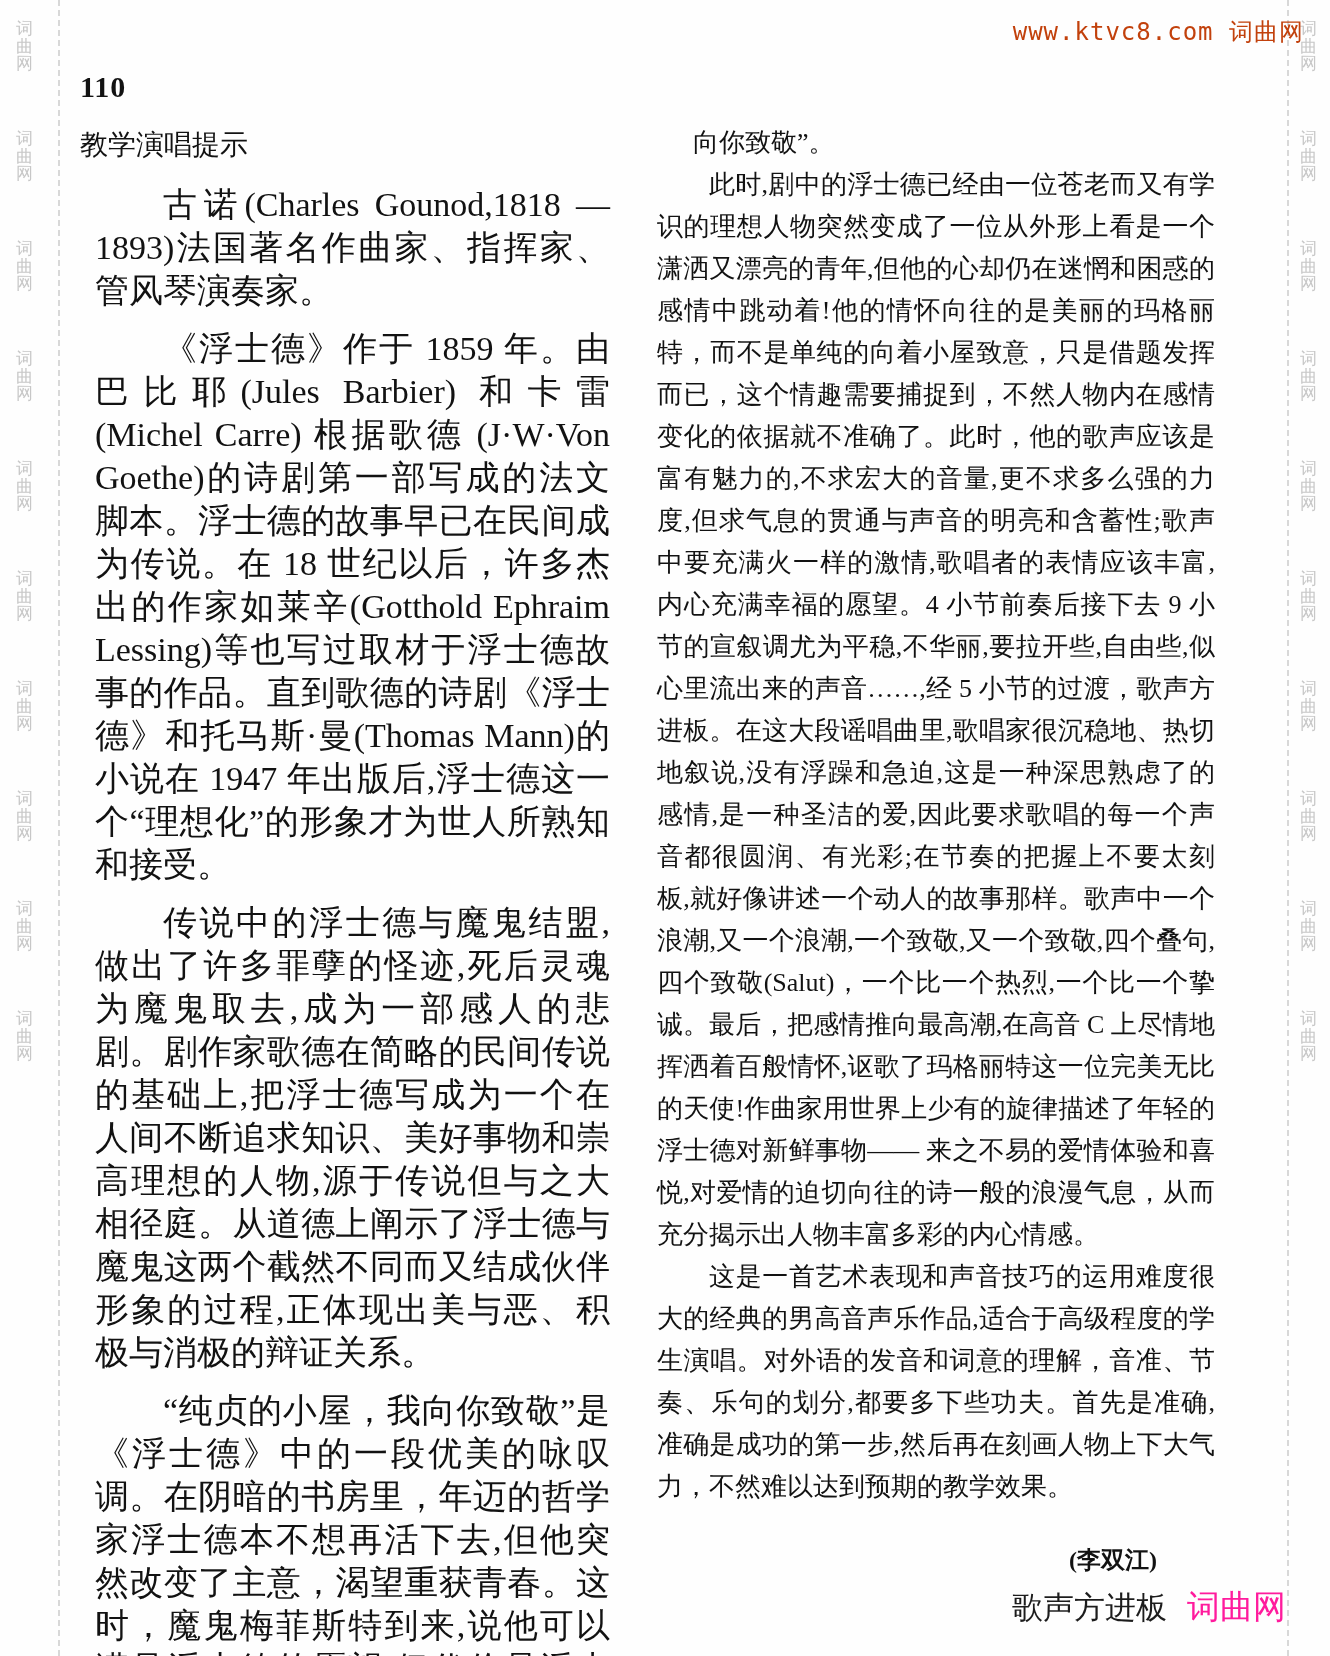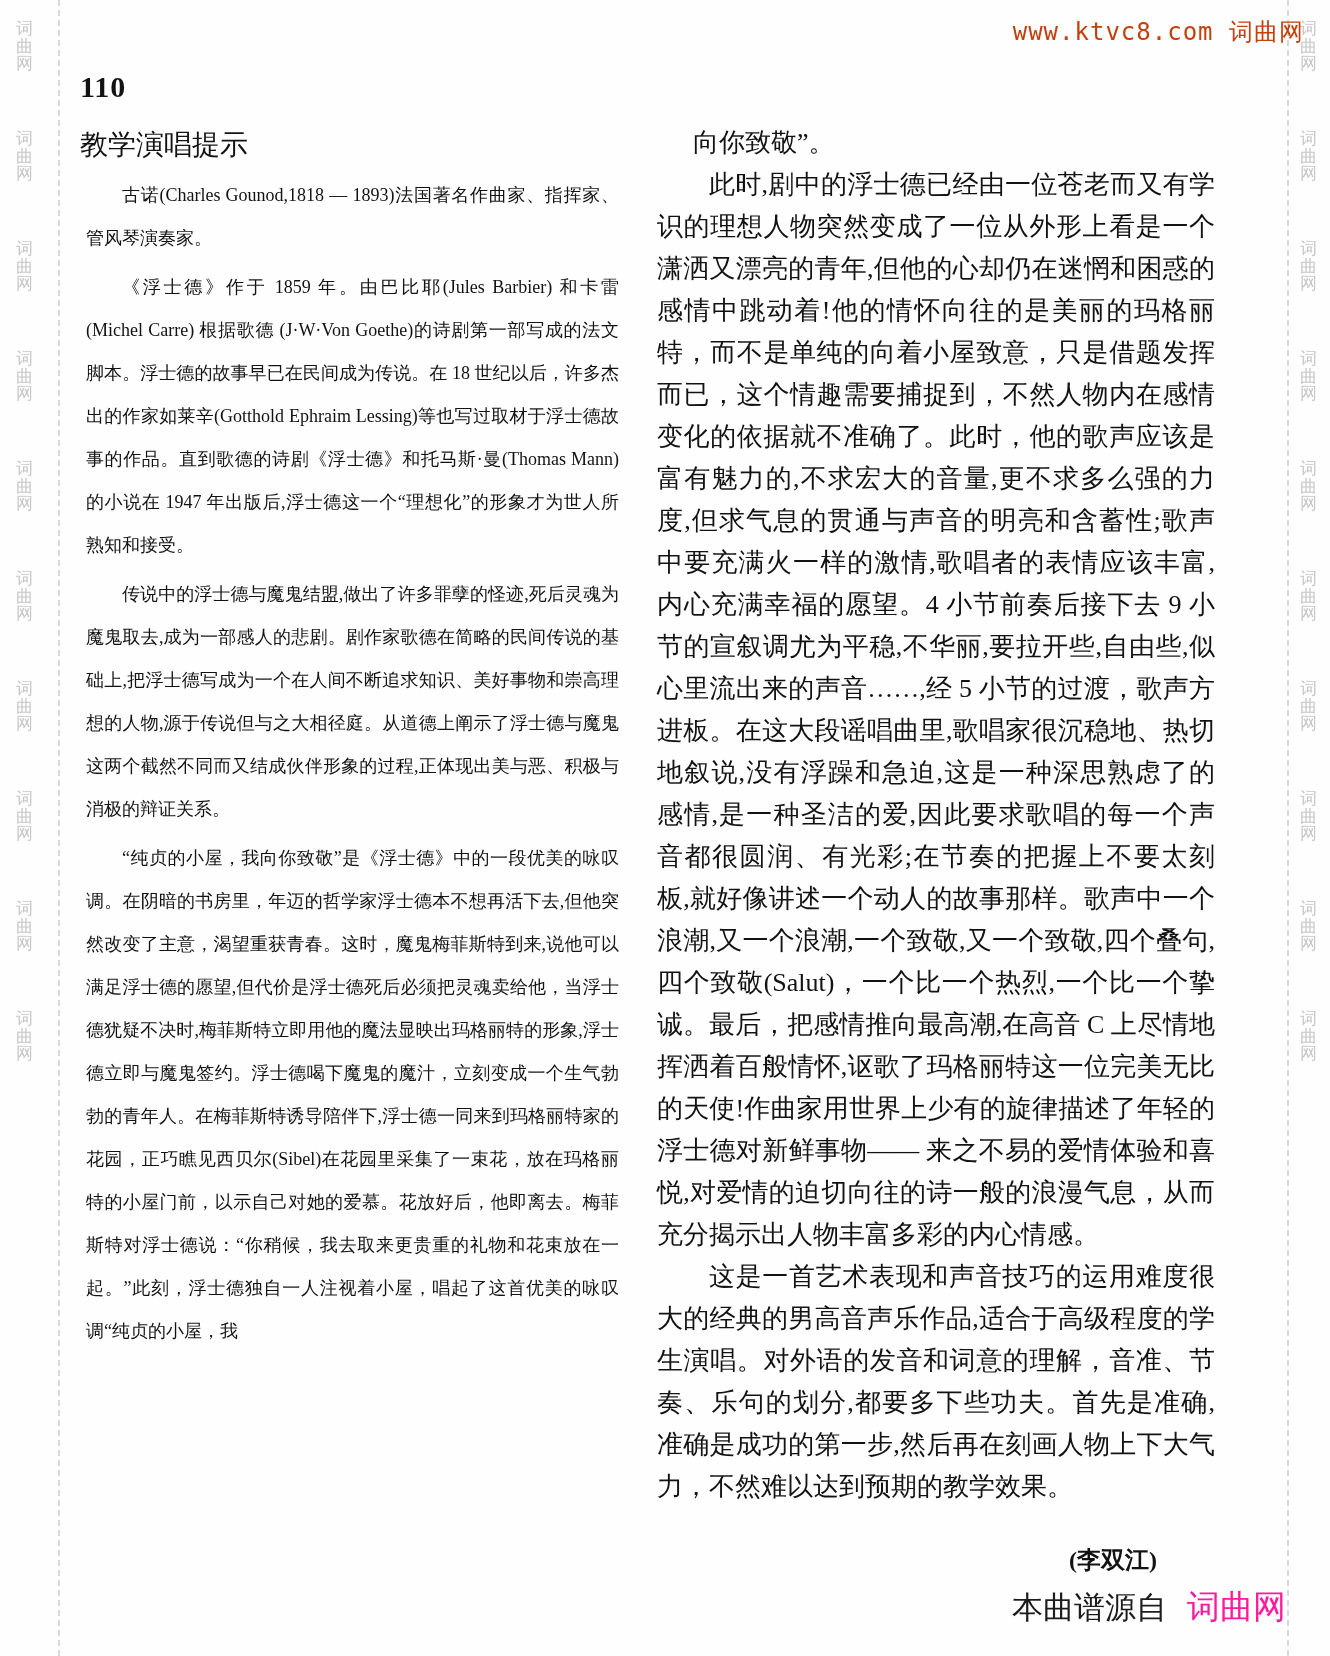--- a/index.html
+++ b/index.html
@@ -36,21 +36,21 @@
   }
   
   .col{position:absolute;top:122px;text-align:justify;}
   .col-left{left:80px;width:545px;}
   .col-right{left:657px;width:558px;}
   .section-title{
     font-family:"Liberation Sans","DejaVu Sans",sans-serif;
     font-weight:normal;font-size:28px;line-height:46px;
     text-align:left;margin:0 0 4px 0;
   }
-  .col-left p{margin:6px;font-size:18px;line-height:43px;text-indent:2em;}
+  .col-left p{margin:15px;font-size:34px;line-height:43px;text-indent:2em;}
   .col-right p{margin:0;font-size:26px;line-height:42px;text-indent:2em;}
   .col-right p.no-indent{text-indent:0;margin-left:36px;}
   .signature{
     margin-top:36px;text-align:right;padding-right:58px;
     font-size:24px;font-weight:bold;text-indent:0 !important;
   }
   
   .footer{
     position:absolute;right:44px;bottom:26px;
     font-family:"Liberation Sans","DejaVu Sans",sans-serif;
@@ -106,16 +106,16 @@
   </div>
 
   <div class="col col-right">
     <p class="no-indent">向你致敬”。</p>
     <p>此时,剧中的浮士德已经由一位苍老而又有学识的理想人物突然变成了一位从外形上看是一个潇洒又漂亮的青年,但他的心却仍在迷惘和困惑的感情中跳动着!他的情怀向往的是美丽的玛格丽特，而不是单纯的向着小屋致意，只是借题发挥而已，这个情趣需要捕捉到，不然人物内在感情变化的依据就不准确了。此时，他的歌声应该是富有魅力的,不求宏大的音量,更不求多么强的力度,但求气息的贯通与声音的明亮和含蓄性;歌声中要充满火一样的激情,歌唱者的表情应该丰富,内心充满幸福的愿望。4 小节前奏后接下去 9 小节的宣叙调尤为平稳,不华丽,要拉开些,自由些,似心里流出来的声音……,经 5 小节的过渡，歌声方进板。在这大段谣唱曲里,歌唱家很沉稳地、热切地叙说,没有浮躁和急迫,这是一种深思熟虑了的感情,是一种圣洁的爱,因此要求歌唱的每一个声音都很圆润、有光彩;在节奏的把握上不要太刻板,就好像讲述一个动人的故事那样。歌声中一个浪潮,又一个浪潮,一个致敬,又一个致敬,四个叠句,四个致敬(Salut)，一个比一个热烈,一个比一个挚诚。最后，把感情推向最高潮,在高音 C 上尽情地挥洒着百般情怀,讴歌了玛格丽特这一位完美无比的天使!作曲家用世界上少有的旋律描述了年轻的浮士德对新鲜事物—— 来之不易的爱情体验和喜悦,对爱情的迫切向往的诗一般的浪漫气息，从而充分揭示出人物丰富多彩的内心情感。</p>
     <p>这是一首艺术表现和声音技巧的运用难度很大的经典的男高音声乐作品,适合于高级程度的学生演唱。对外语的发音和词意的理解，音准、节奏、乐句的划分,都要多下些功夫。首先是准确,准确是成功的第一步,然后再在刻画人物上下大气力，不然难以达到预期的教学效果。</p>
     <div class="signature">(李双江)</div>
   </div>
 
   <div class="footer">
-    <span>本曲谱源自</span><span class="brand">词曲网</span>
+    <span>歌声方进板</span><span class="brand">词曲网</span>
   </div>
 
 </div>
 
 </body></html>

